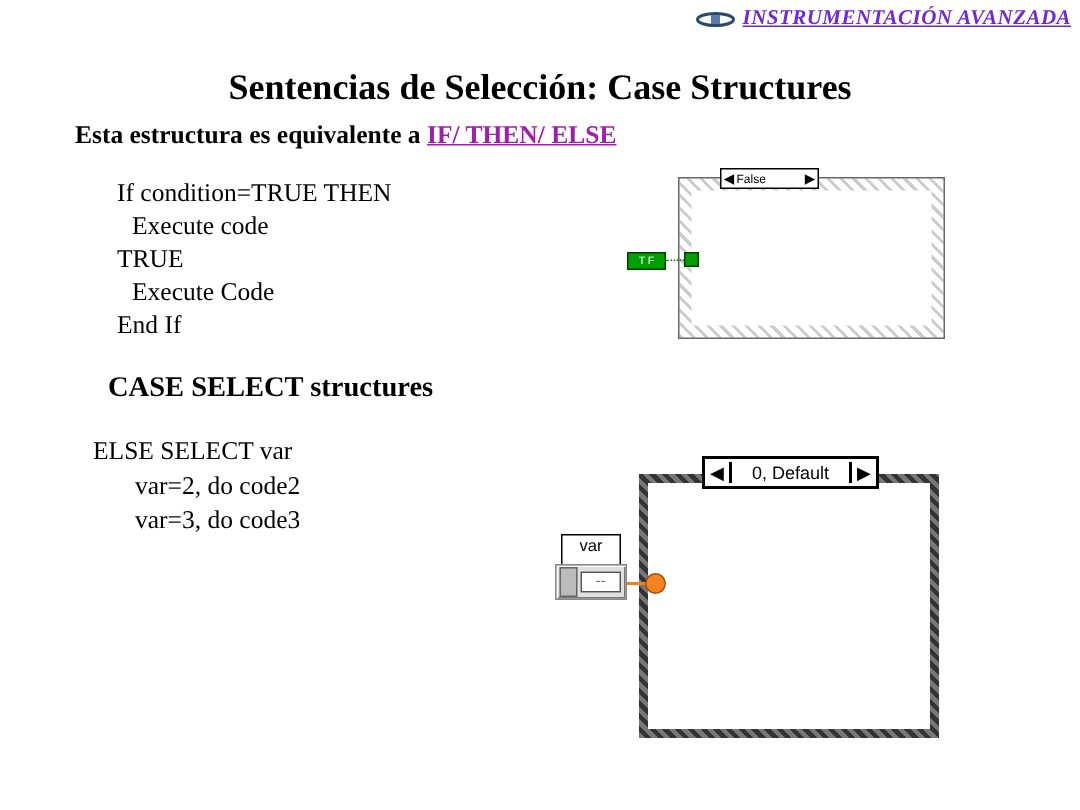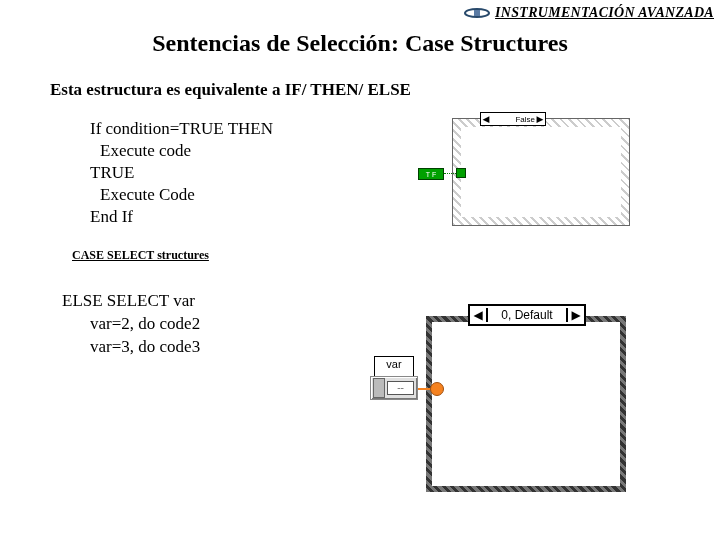--- a/index.html
+++ b/index.html
@@ -18,57 +18,55 @@
     top: 4px; right: 6px;
     display: flex;
     align-items: center;
     gap: 4px;
   }
   .header-logo {
     width: 28px; height: 18px;
     display: flex; align-items: center; justify-content: center;
   }
   .header-title {
-    color: #000000;
+    color: #6d28d9;
     font-weight: bold;
     font-style: italic;
     text-decoration: underline;
     font-size: 14px;
     letter-spacing: 0.3px;
   }
   h1.main-title {
     position: absolute;
     top: 30px;
     left: 0; right: 0;
     text-align: center;
-    margin: 0;
+    margin: 16px;
     font-size: 24px;
     font-weight: bold;
   }
   .intro {
     position: absolute;
     top: 80px; left: 50px;
     font-size: 17px;
     font-weight: bold;
   }
-  .intro .link-part { color: #000000; }
+  .intro .link-part { color: #a21caf; text-decoration: underline; }
   .pseudo1 {
     position: absolute;
     top: 118px; left: 78px;
     font-size: 17px;
     line-height: 1.3;
-    margin-left: 12px;
   }
   .pseudo1 .indent { padding-left: 10px; display: inline-block; }
   .sub-heading {
     position: absolute;
     top: 248px; left: 72px;
-    font-size: 12px;
-    font-weight: bold;
-    text-decoration: underline;
+    font-size: 19px;
+    font-weight: bold;
   }
   .pseudo2 {
     position: absolute;
     top: 290px; left: 62px;
     font-size: 17px;
     line-height: 1.35;
   }
   .pseudo2 .indent { padding-left: 28px; display: inline-block; }
 
   
@@ -98,21 +96,21 @@
     border: 1px solid #000;
     font-size: 9px;
     display: flex; align-items: center; justify-content: center;
     z-index: 3;
   }
   .sel-arrow {
     width: 10px; height: 12px;
     display: inline-flex; align-items: center; justify-content: center;
     font-size: 9px;
   }
-  .sel-label { flex: 1; text-align: right; font-family: sans-serif; font-size: 8px; }
+  .sel-label { flex: 1; text-align: left; font-family: sans-serif; font-size: 8px; }
   .tf-terminal {
     position: absolute;
     top: 50px; left: -2px;
     width: 26px; height: 12px;
     background: #00a000;
     border: 1px solid #004000;
     color: #fff;
     font-size: 7px;
     font-family: sans-serif;
     display: flex; align-items: center; justify-content: center;

